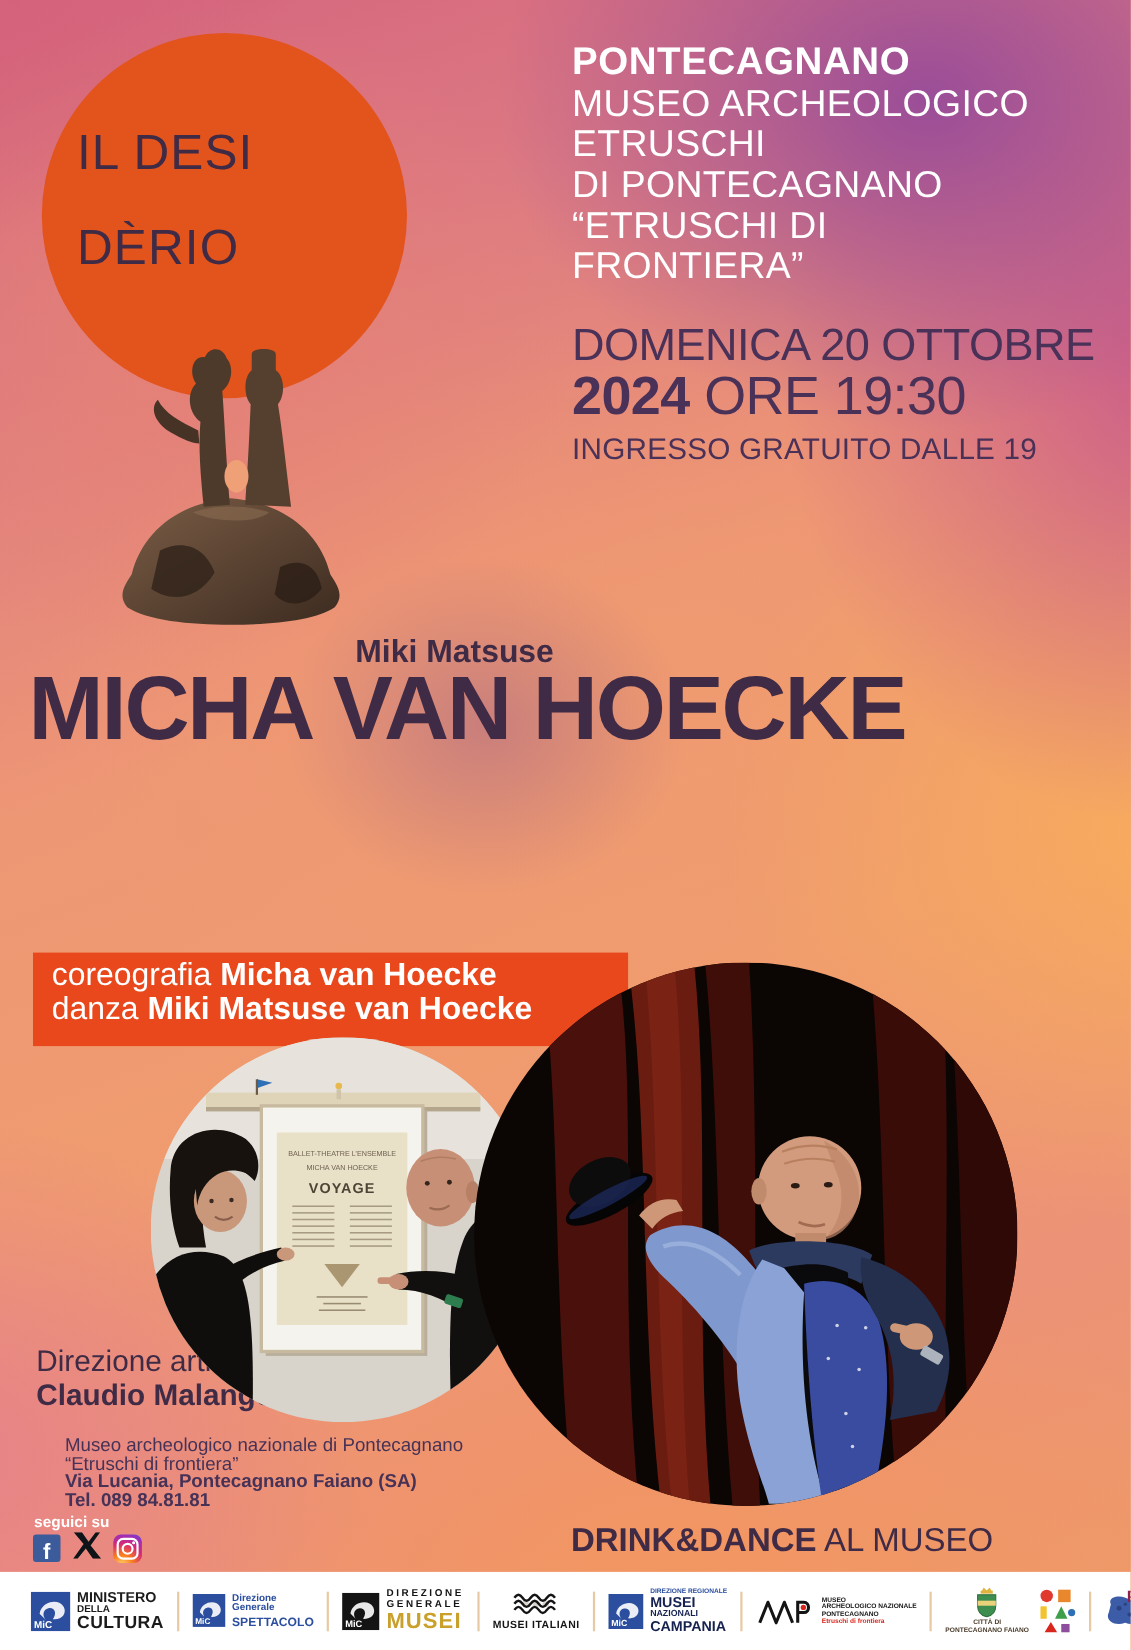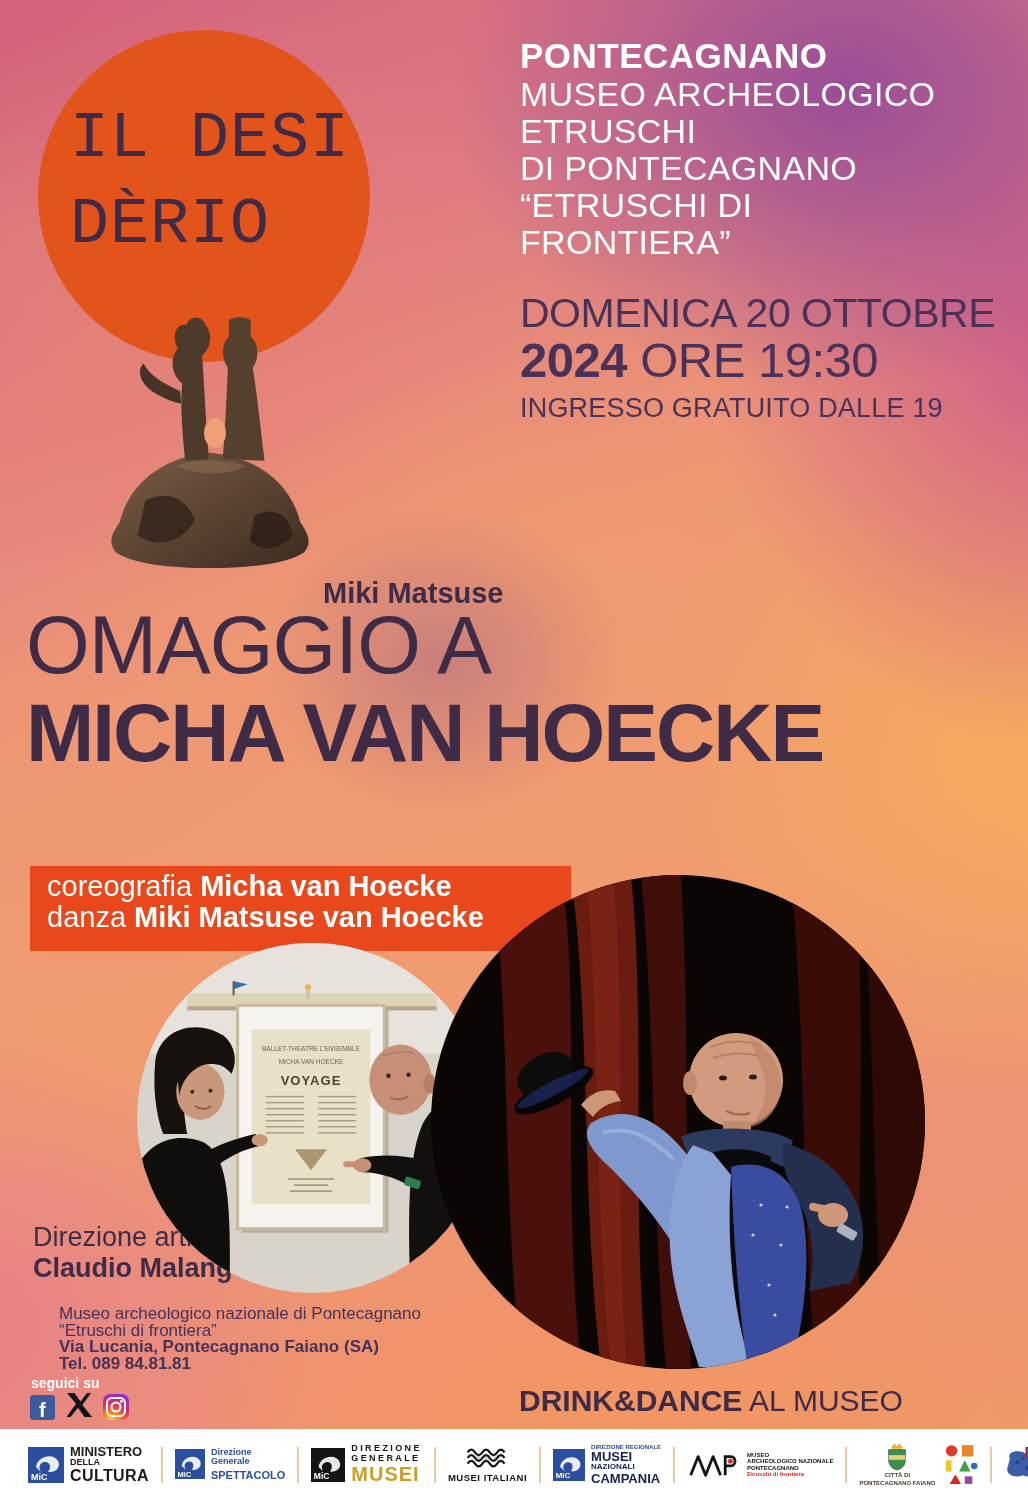--- a/index.html
+++ b/index.html
@@ -15,22 +15,22 @@
       radial-gradient(ellipse 260px 220px at 43% 44%, rgba(142,85,140,.40) 0%, rgba(142,85,140,0) 70%),
       radial-gradient(ellipse 600px 520px at 104% 50%, rgba(248,172,92,.95) 0%, rgba(248,172,92,0) 70%),
       radial-gradient(ellipse 700px 450px at 55% 42%, rgba(240,155,110,.65) 0%, rgba(240,155,110,0) 75%),
       radial-gradient(ellipse 560px 430px at -6% 88%, rgba(229,126,140,.9) 0%, rgba(229,126,140,0) 70%),
       radial-gradient(ellipse 700px 420px at 60% 96%, rgba(243,150,95,.9) 0%, rgba(243,150,95,0) 75%),
       linear-gradient(160deg,#D4647E 0%,#DD7A82 18%,#EE9775 40%,#F09C6F 60%,#EC9277 80%,#EE9B68 100%);
   }
   .abs{position:absolute;}
   
   .brand-circle{left:38px;top:30px;width:332px;height:332px;border-radius:50%;background:#E3531C;}
-  .brand-text{left:70px;top:96px;font-family:Liberation Mono, monospace;
-    font-size:65px;line-height:86px;color:#3F2B45;letter-spacing:1px;}
+  .brand-text{left:70px;top:96px;font-family:Liberation Sans, sans-serif;
+    font-size:45px;line-height:86px;color:#3F2B45;letter-spacing:1px;}
   .artifact{left:82px;top:292px;width:256px;height:278px;}
   
   .venue{left:520px;top:36px;color:#fff;}
   .venue-city{font-size:35px;font-weight:700;letter-spacing:.5px;line-height:40px;}
   .venue-line{font-size:34px;font-weight:400;line-height:37px;letter-spacing:.3px;}
   
   .event{left:520px;top:290px;color:#4A3158;}
   .ev-l1{font-size:41px;font-weight:400;line-height:47px;letter-spacing:-.5px;}
   .ev-l2{font-size:49px;line-height:47px;letter-spacing:-.5px;}
   .ev-l2 .b{font-weight:700;}
@@ -127,21 +127,20 @@
   </div>
 
   <div class="abs event">
     <div class="ev-l1">DOMENICA 20 OTTOBRE</div>
     <div class="ev-l2"><span class="b">2024</span><span> ORE 19:30</span></div>
     <div class="ev-adm">INGRESSO GRATUITO DALLE 19</div>
   </div>
 
   <div class="abs performer">Miki Matsuse</div>
   <div class="abs title">
-    <div class="t-thin">OMAGGIO A</div>
     <div class="t-bold">MICHA VAN HOECKE</div>
   </div>
 
   <div class="abs credits-bar">
     <div><span>coreografia </span><span class="b">Micha van Hoecke</span></div>
     <div><span>danza </span><span class="b">Miki Matsuse van Hoecke</span></div>
   </div>
 
   <div class="abs photo-left">
     <svg viewBox="0 0 348 348" aria-hidden="true">

